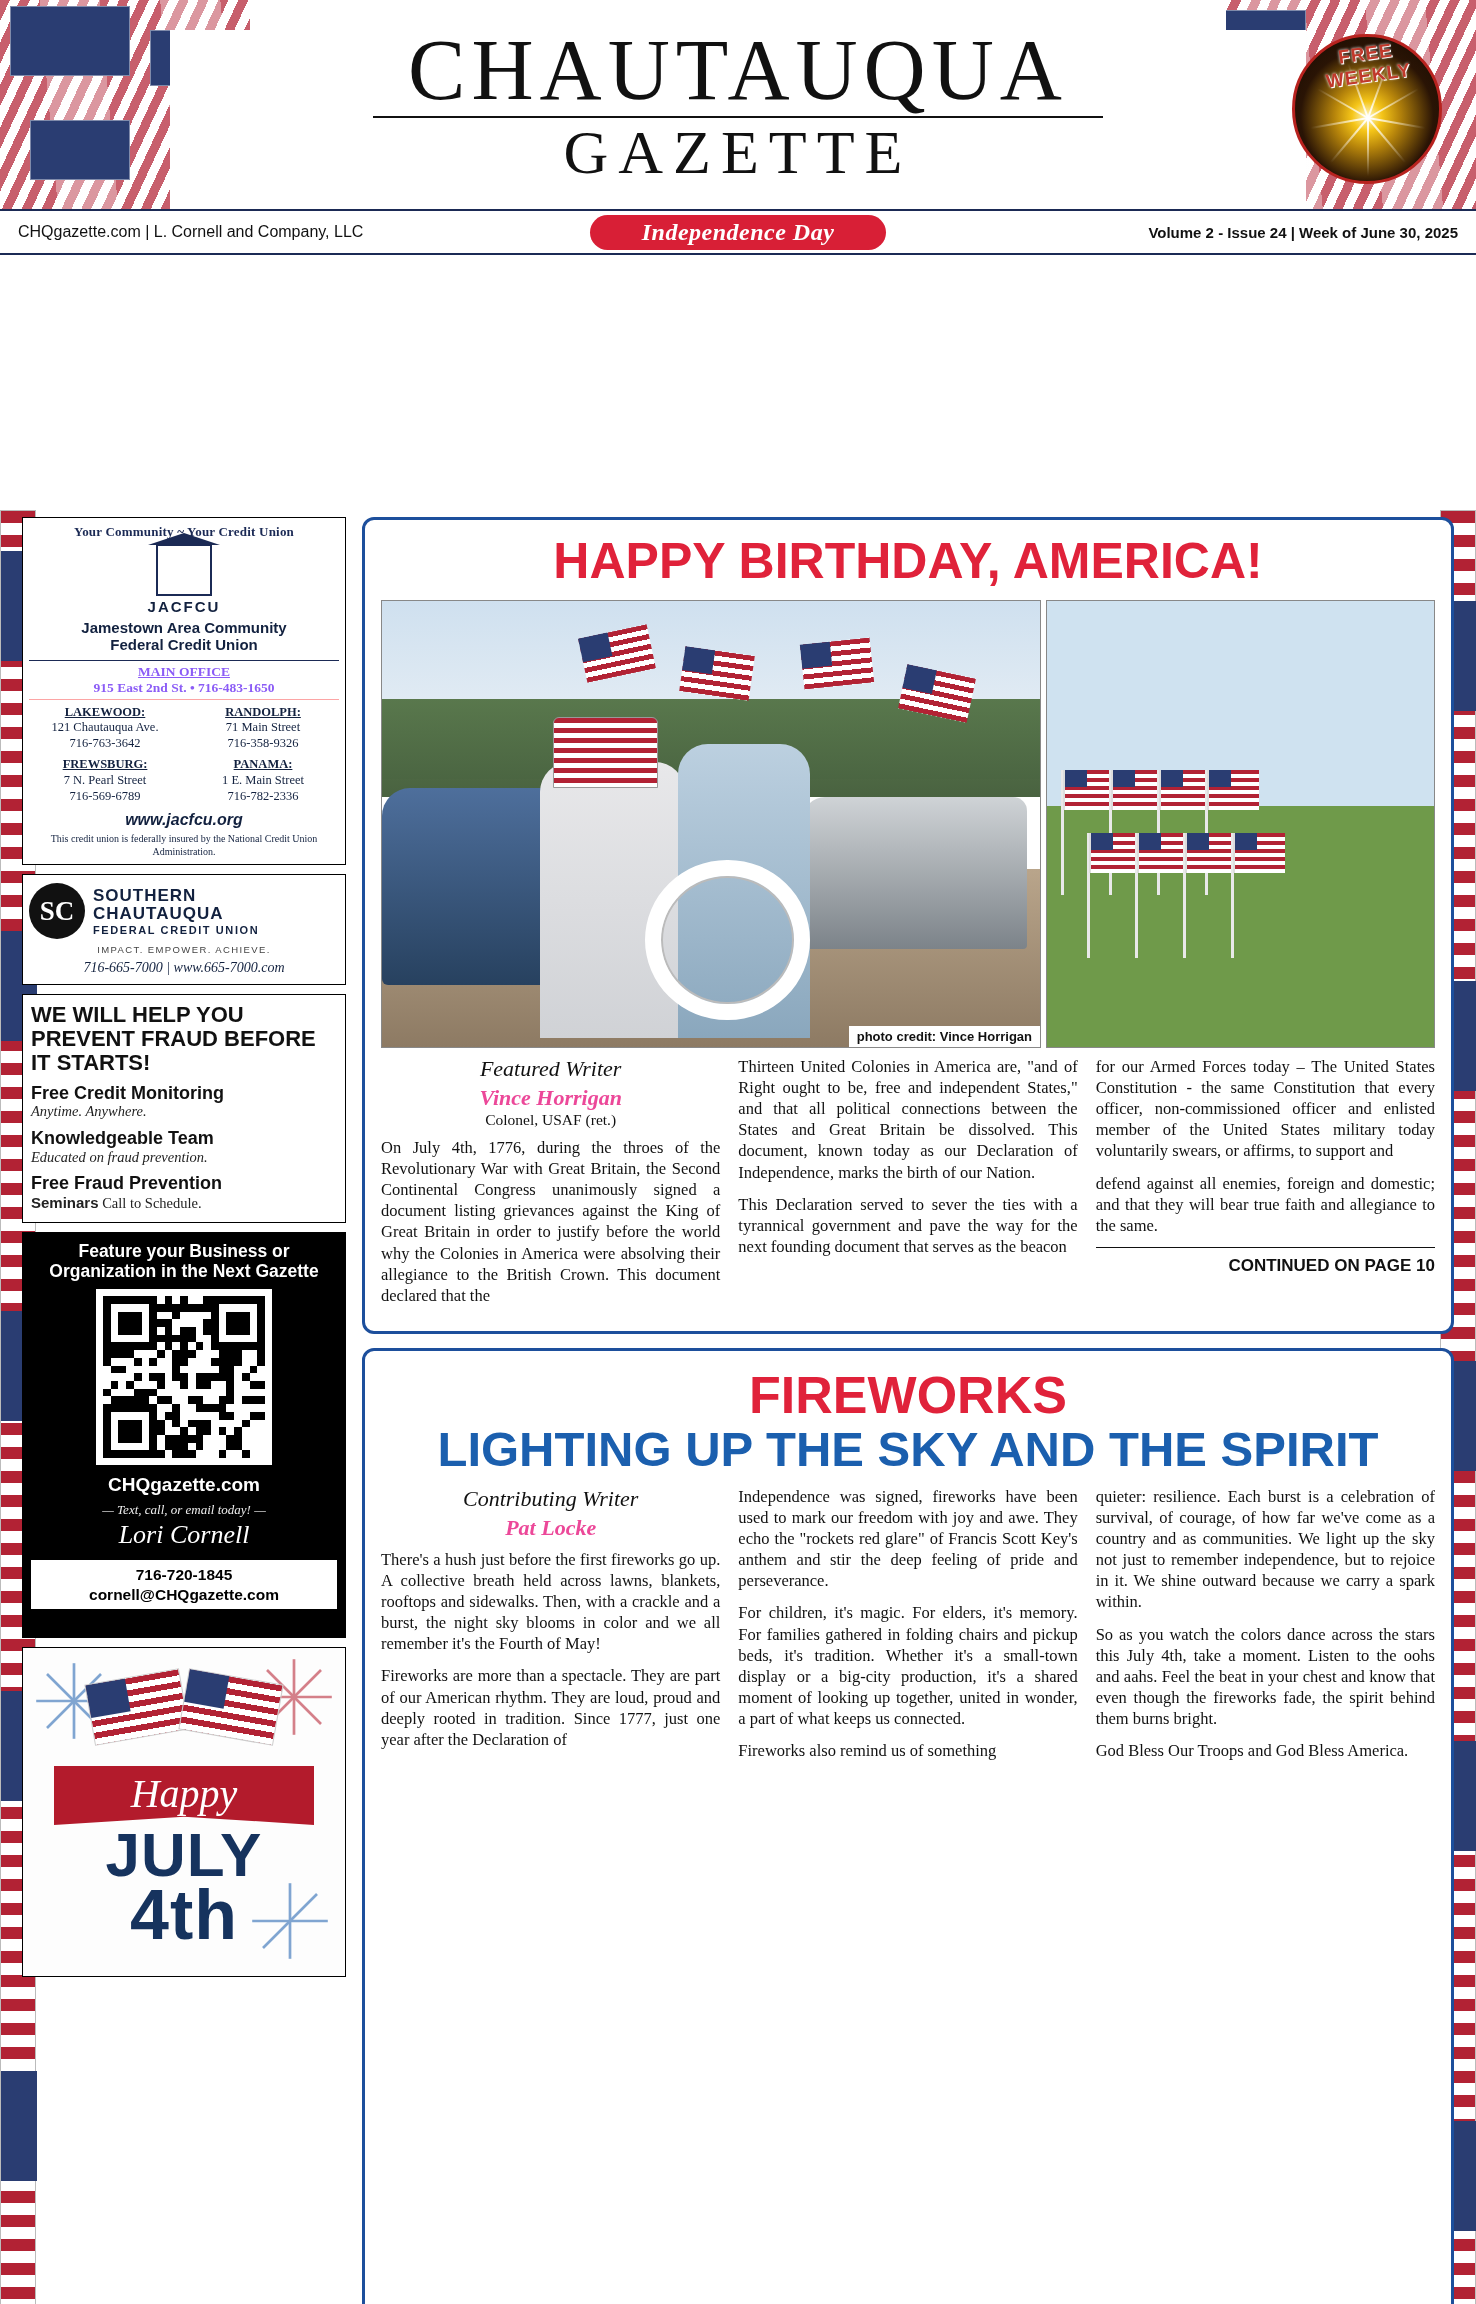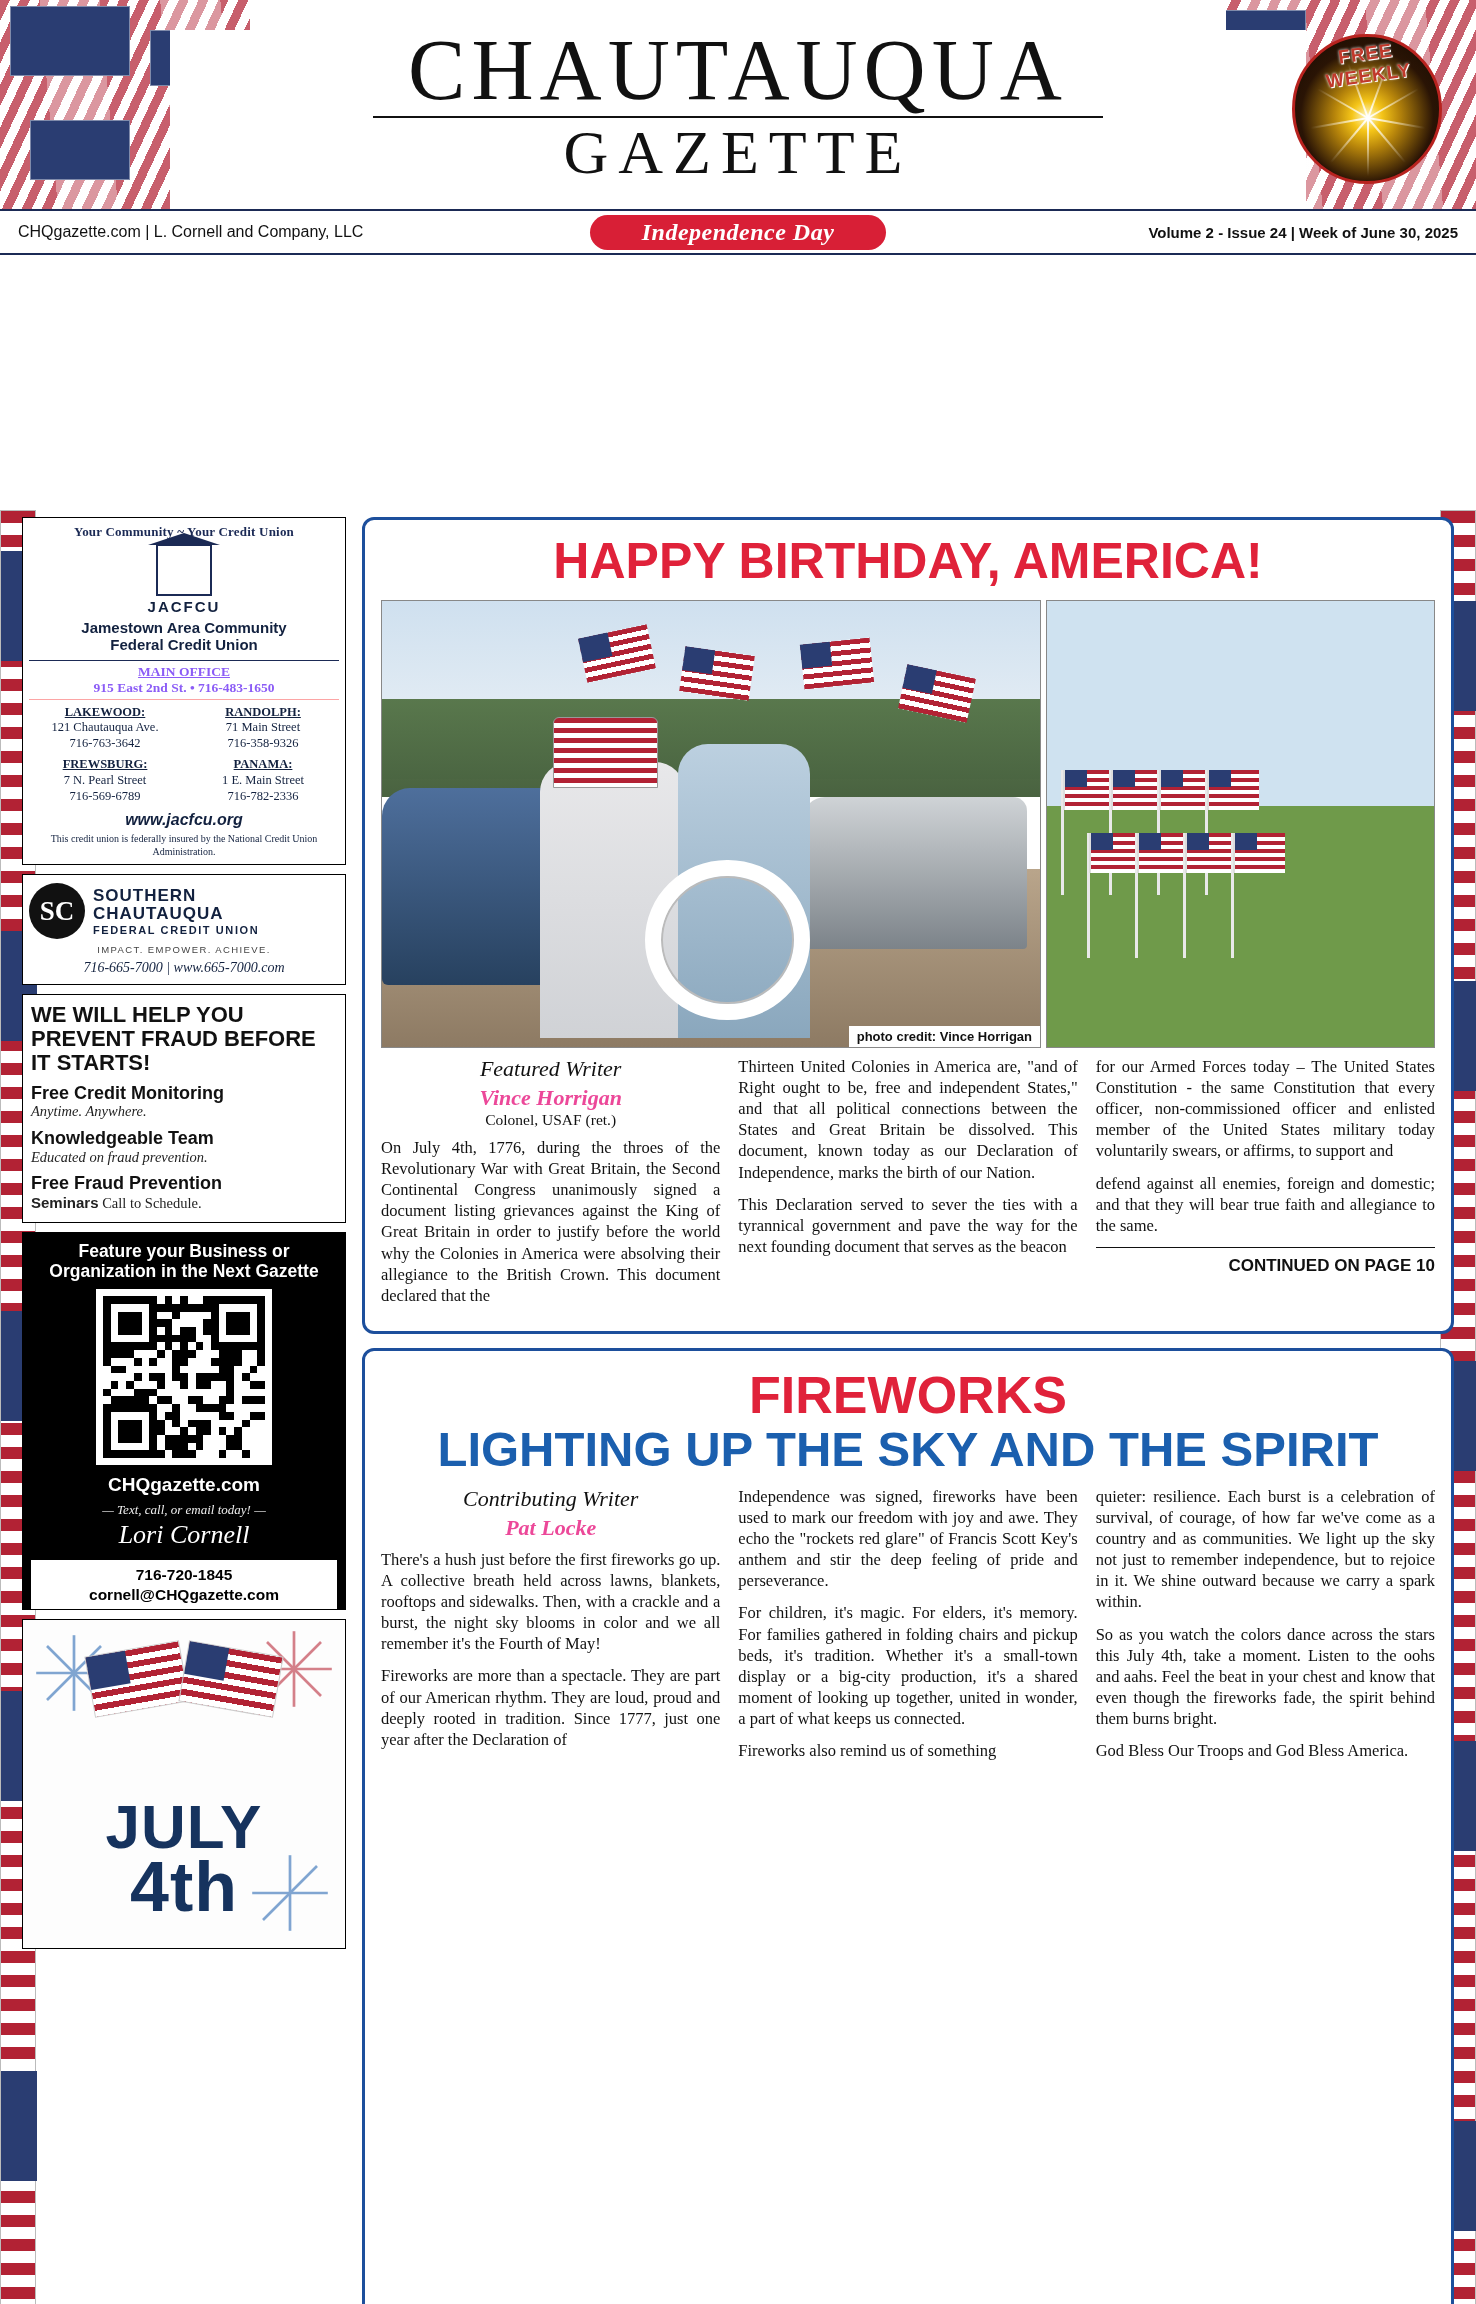--- a/index.html
+++ b/index.html
@@ -207,21 +207,21 @@
     font-family:"Liberation Sans", sans-serif; font-weight:bold;
     font-size:18px; color:#111; margin-top:9px; line-height:1.1;
   }
   .fraud-sub {
     font-family:"Liberation Serif", serif; font-style:italic;
     font-size:14.5px; color:#222; line-height:1.15;
   }
   .fraud-sub.b { font-style:normal; }
   .fraud-inline { font-family:"Liberation Sans", sans-serif; font-weight:bold; font-size:15px;}
 
-  .ad-qr { background:#000; color:#fff; border:1px solid #000; padding:8px 8px 0; margin-bottom:9px; }
+  .ad-qr { background:#000; color:#fff; border:1px solid #000; padding:8px 8px 28px; margin-bottom:9px; }
   .qr-head {
     text-align:center; font-family:"Liberation Sans", sans-serif; font-weight:bold;
     font-size:17.5px; line-height:1.15; color:#fff; margin-bottom:8px;
   }
   .qr-box {
     width:176px; height:176px; margin:0 auto; background:#fff; padding:7px;
   }
   .qr-grid { width:100%; height:100%; display:grid; grid-template-columns:repeat(21,1fr); grid-template-rows:repeat(21,1fr); }
   .qr-grid i { background:#fff; }
   .qr-grid i.on { background:#000; }
@@ -963,20 +963,21 @@
             </g>
           </svg>
           <div class="july-flags">
             <div class="mini-flag" style="left:0; top:10px; transform:rotate(-10deg)">
                 <div class="cn"></div>
               </div>
             <div class="mini-flag" style="right:0; top:10px; transform:rotate(10deg)">
                 <div class="cn"></div>
               </div>
           </div>
+          <div class="happy-ribbon">Happy</div>
           <div class="july-text">
             <div>JULY</div>
             <div class="l2">4th</div>
           </div>
         </div>
       </div>
 
       <div class="main">
 
         <div class="story">

